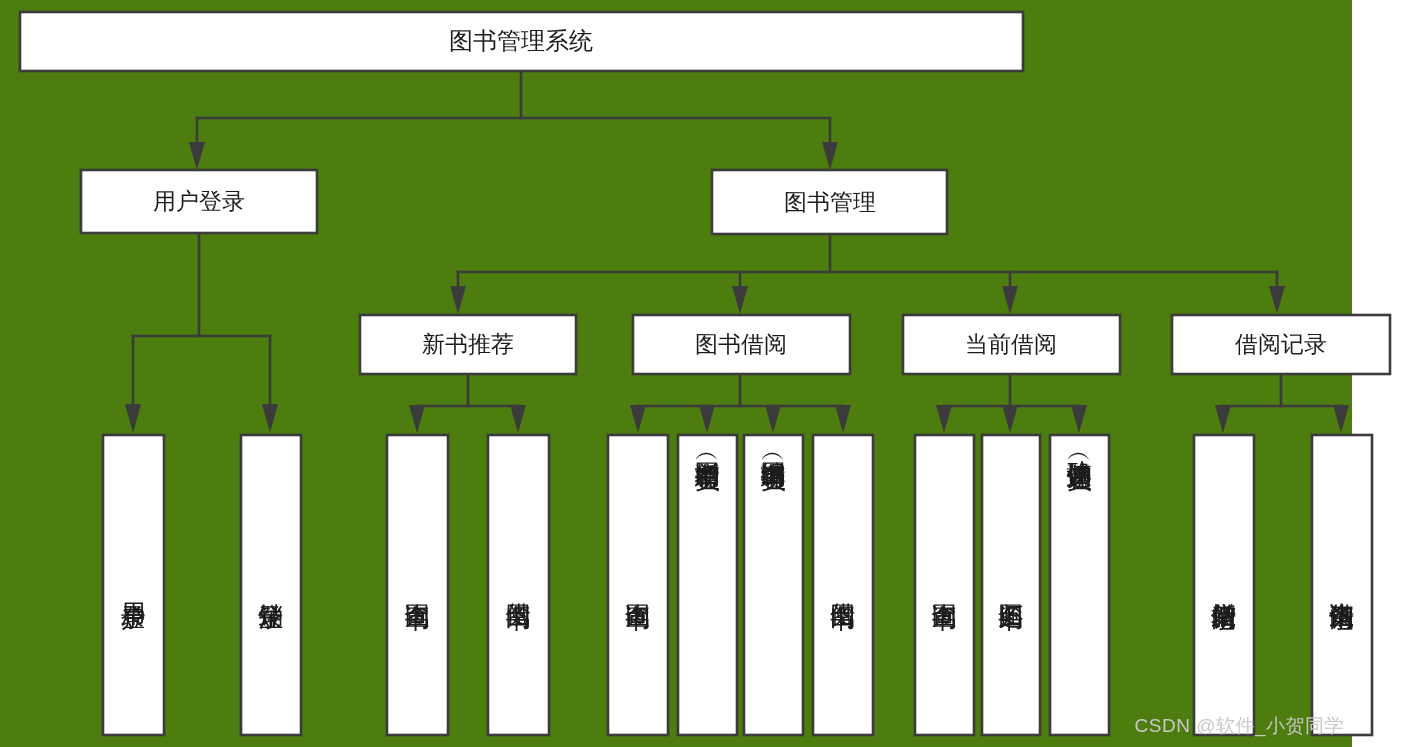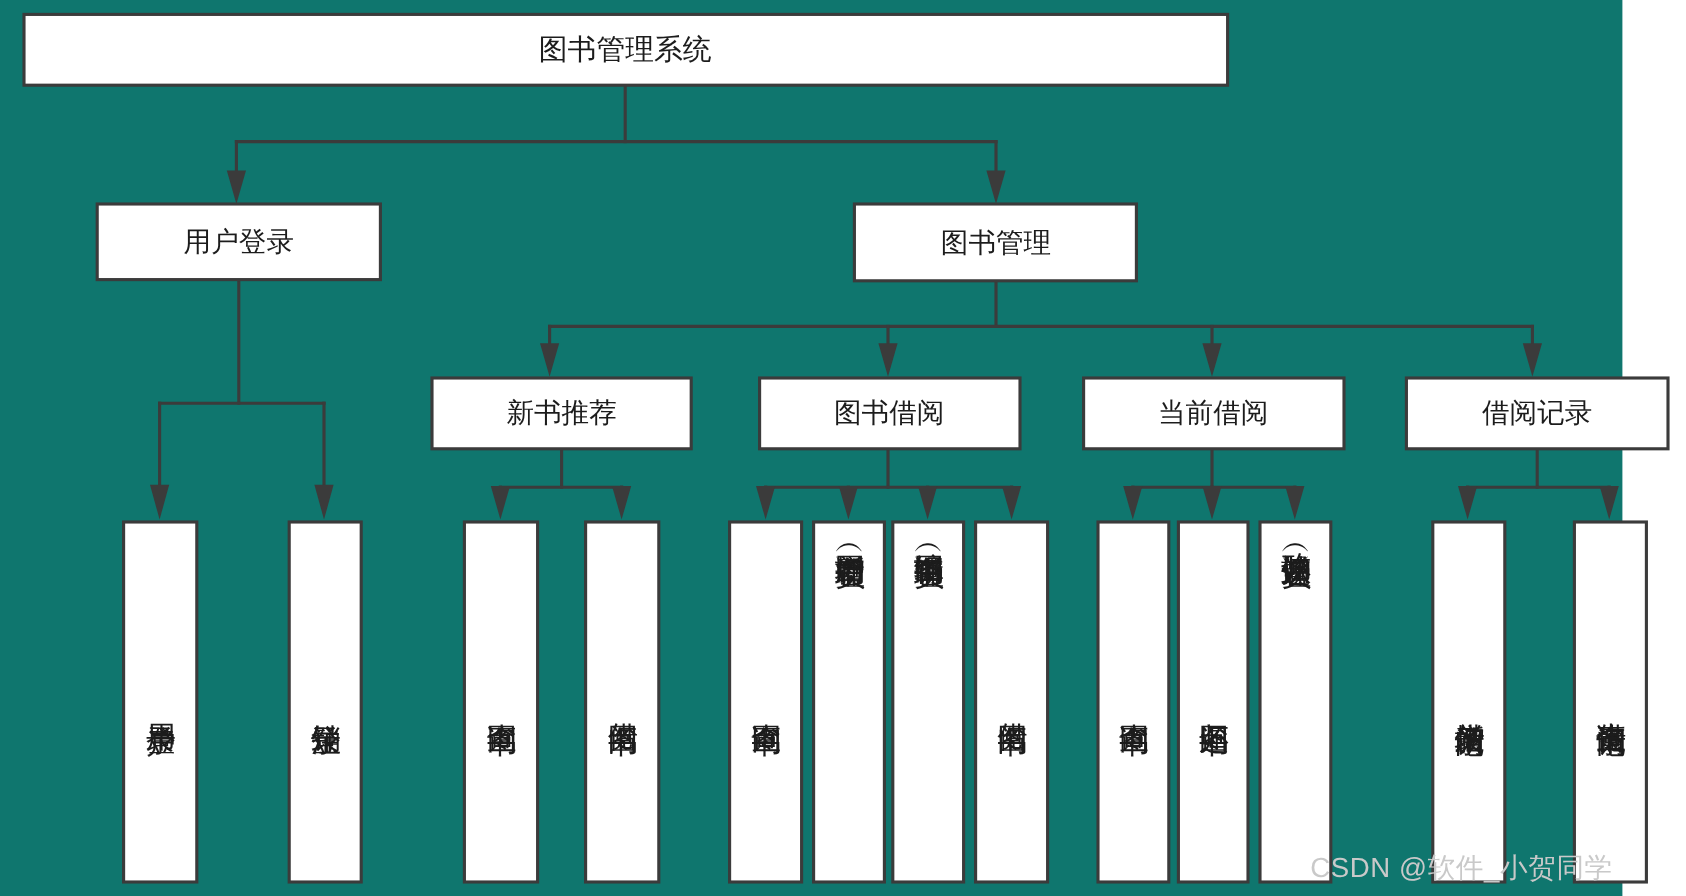--- a/index.html
+++ b/index.html
@@ -10,21 +10,21 @@
   body {
     width: 1405px;
     height: 747px;
     font-family: "Liberation Sans", "DejaVu Sans", sans-serif;
     overflow: hidden;
   }
   #diagram-root {
     position: relative;
     width: 1352px;
     height: 747px;
-    background: #0f766e;
+    background: #4d7c0f;
   }
   svg.flow {
     position: absolute;
     left: 0;
     top: 0;
     width: 1405px;
     height: 747px;
   }
   .node-rect {
     fill: #ffffff;
@@ -68,21 +68,21 @@
     color: #1c1c1c;
     letter-spacing: 1px;
     white-space: nowrap;
     text-align: center;
   }
   .watermark {
     position: absolute;
     right: 8px;
     bottom: 8px;
     font-family: "Liberation Sans", "DejaVu Sans", sans-serif;
-    font-size: 23px;
+    font-size: 19px;
     color: #c9c9c9;
     white-space: nowrap;
     letter-spacing: 0.5px;
   }
 </style>
 </head>
 <body>
 
 <div id="diagram-root">
 

